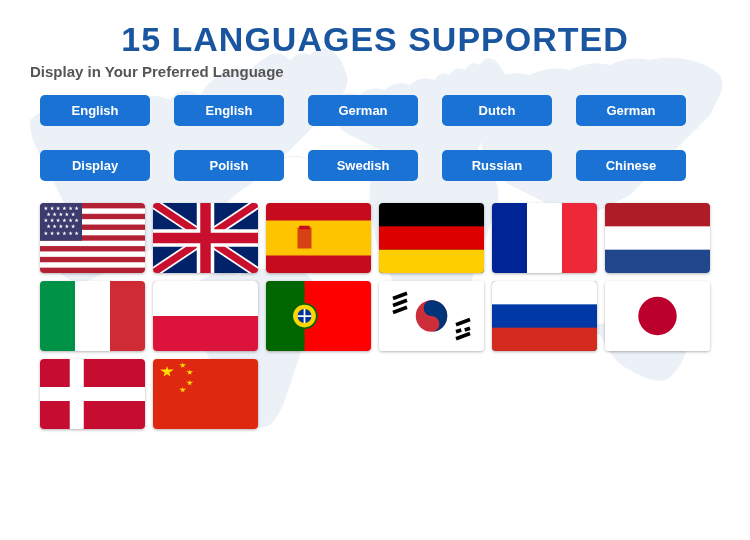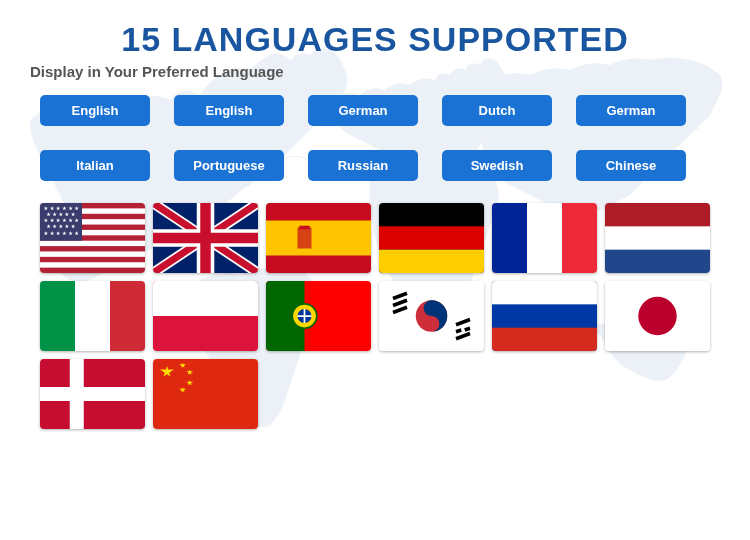--- a/index.html
+++ b/index.html
@@ -104,24 +104,24 @@
 <div class="content">
   <h1 class="main-title">15 LANGUAGES SUPPORTED</h1>
   <p class="subtitle">Display in Your Preferred Language</p>
 
   <div class="language-tags">
     <span class="lang-tag">English</span>
     <span class="lang-tag">English</span>
     <span class="lang-tag">German</span>
     <span class="lang-tag">Dutch</span>
     <span class="lang-tag">German</span>
-    <span class="lang-tag">Italian</span>
-    <span class="lang-tag">Portuguese</span>
+    <span class="lang-tag">Display</span>
+    <span class="lang-tag">Polish</span>
+    <span class="lang-tag">Swedish</span>
     <span class="lang-tag">Russian</span>
-    <span class="lang-tag">Swedish</span>
     <span class="lang-tag">Chinese</span>
   </div>
 
   <div class="flags-grid">
 
     <div class="flag-wrapper">
       <svg viewBox="0 0 60 40" xmlns="http://www.w3.org/2000/svg">
         <rect width="60" height="40" fill="#B22234"></rect>
         <rect y="3.08" width="60" height="3.08" fill="white"></rect>
         <rect y="9.23" width="60" height="3.08" fill="white"></rect>

